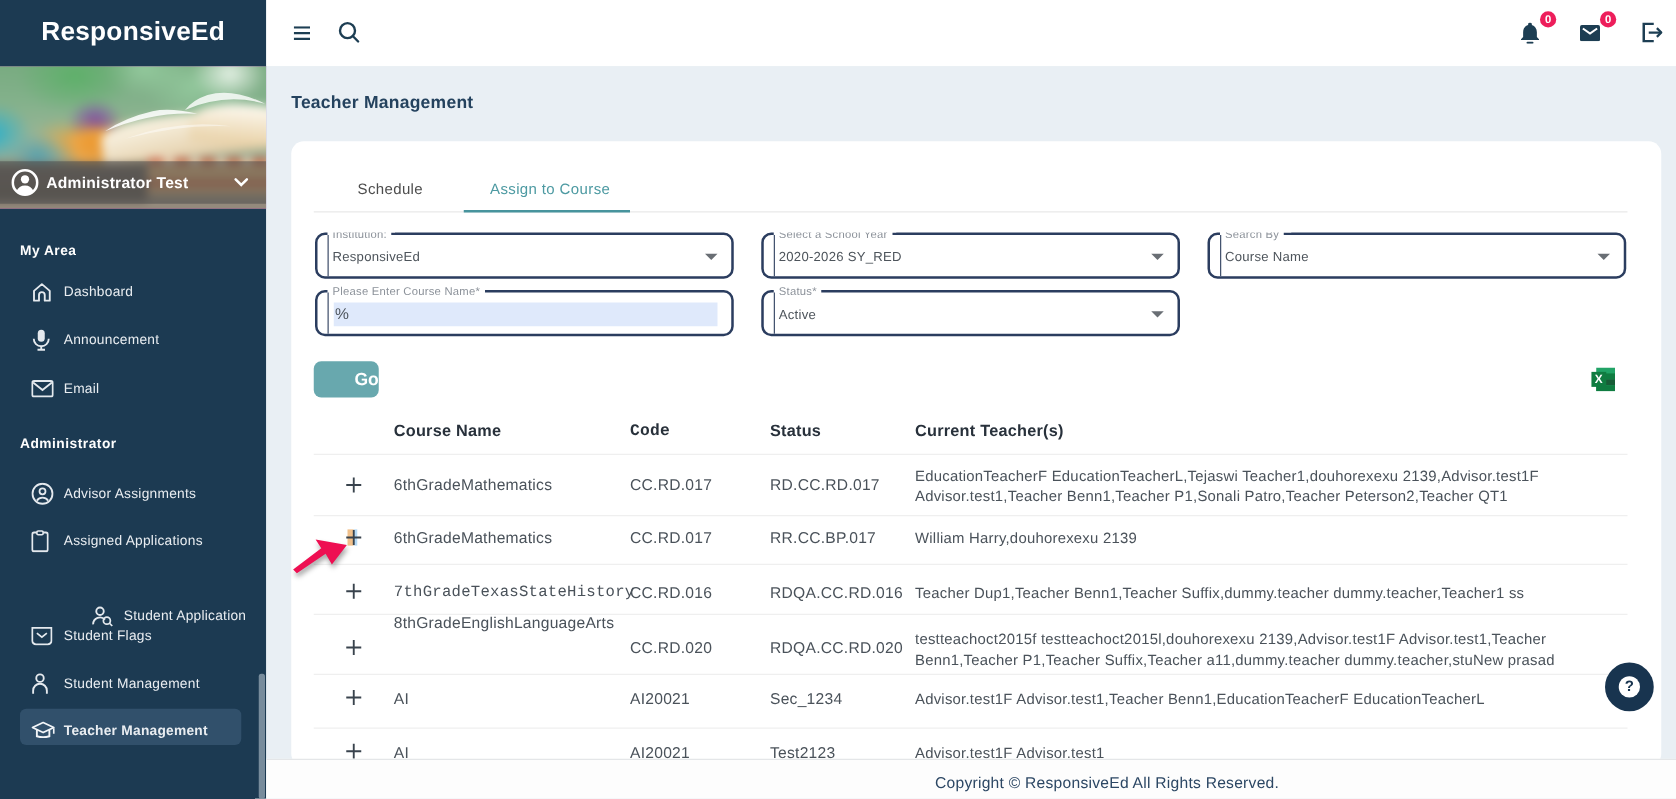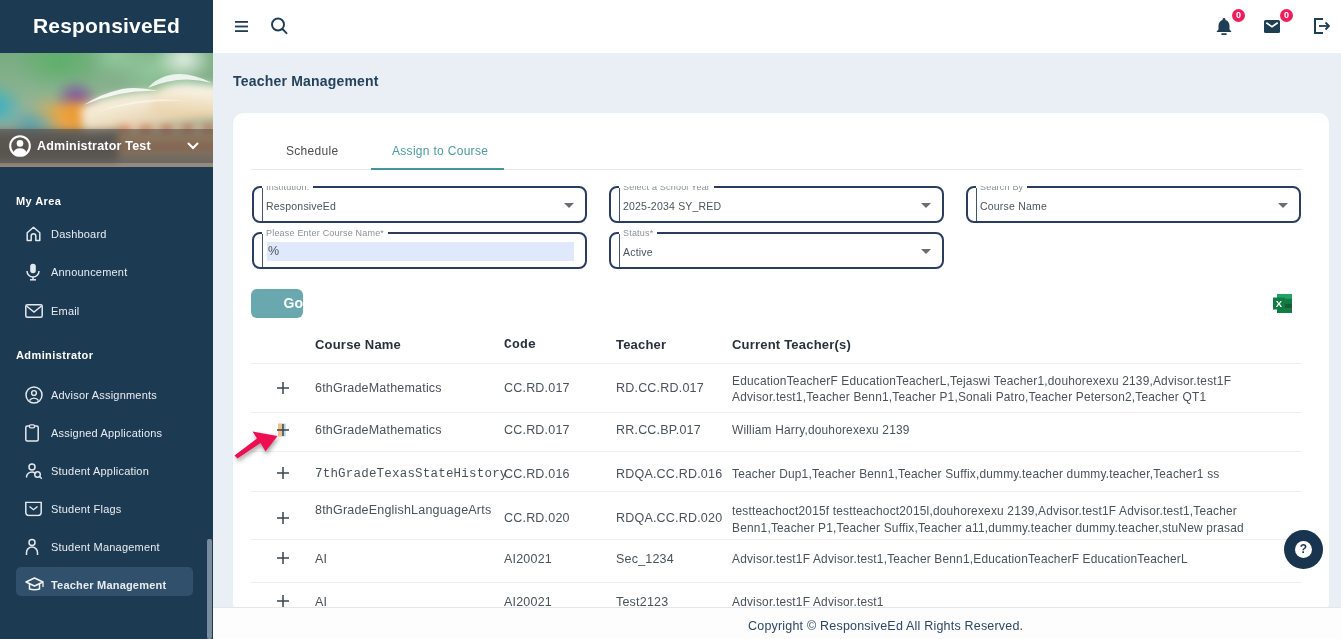--- a/index.html
+++ b/index.html
@@ -137,21 +137,21 @@
       </svg>
     <span class="txt">Advisor Assignments</span>
   </div>
   <div class="mitem" style="top:418px;">
     <svg width="14" height="18" viewBox="0 0 14 18">
         <rect x="0.8" y="2" width="12.4" height="15" rx="1.5" fill="none" stroke="#e4e9ee" stroke-width="1.5"></rect>
         <rect x="4.5" y="0.8" width="5" height="3" rx="1" fill="#1c3a52" stroke="#e4e9ee" stroke-width="1.3"></rect>
       </svg>
     <span class="txt">Assigned Applications</span>
   </div>
-  <div class="mitem" style="top:456px;">
+  <div class="mitem" style="top:478px;margin-left:48px;">
     <svg width="18" height="18" viewBox="0 0 18 18">
         <circle cx="7" cy="5" r="3" fill="none" stroke="#e4e9ee" stroke-width="1.5"></circle>
         <path d="M1.5 15.5 a5.5 5.5 0 0 1 9.5 -3.8" fill="none" stroke="#e4e9ee" stroke-width="1.5"></path>
         <circle cx="12.5" cy="12.5" r="2.8" fill="none" stroke="#e4e9ee" stroke-width="1.4"></circle>
         <line x1="14.6" y1="14.6" x2="16.8" y2="16.8" stroke="#e4e9ee" stroke-width="1.4"></line>
       </svg>
     <span class="txt">Student Application</span>
   </div>
   <div class="mitem" style="top:494px;">
     <svg width="17" height="15" viewBox="0 0 17 15">
@@ -221,21 +221,21 @@
       <span class="lab">Institution:</span>
       <span class="cover" style="width:52px;"></span>
       <span class="seam"></span>
       <span class="val">ResponsiveEd</span>
       <span class="arr"></span>
     </div>
     <div class="fld" style="left:376px; top:73px; width:335px;">
       <span class="lab">Select a School Year</span>
       <span class="cover" style="width:96px;"></span>
       <span class="seam"></span>
-      <span class="val">2025-2034 SY_RED</span>
+      <span class="val">2020-2026 SY_RED</span>
       <span class="arr"></span>
     </div>
     <div class="fld" style="left:733px; top:73px; width:335px;">
       <span class="lab">Search By</span>
       <span class="cover" style="width:55px;"></span>
       <span class="seam"></span>
       <span class="val">Course Name</span>
       <span class="arr"></span>
     </div>
     <div class="fld" style="left:19px; top:119px; width:335px;">
@@ -257,21 +257,21 @@
       <rect x="4" y="0" width="15" height="19" fill="#21a366"></rect>
       <rect x="4" y="4.75" width="15" height="4.75" fill="#107c41"></rect>
       <rect x="4" y="9.5" width="15" height="4.75" fill="#185c37"></rect>
       <rect x="4" y="14.25" width="15" height="4.75" fill="#107c41"></rect>
       <rect x="0" y="3.5" width="12" height="12" fill="#107c41"></rect>
       <text x="6" y="12.8" font-size="9.5" font-weight="bold" fill="#fff" text-anchor="middle" font-family="Liberation Sans">X</text>
     </svg>
 
     <span class="hcell" style="left:82px;top:224px;">Course Name</span>
     <span class="hcell" style="left:271px;top:224px;font-family:Liberation Mono, monospace;">Code</span>
-    <span class="hcell" style="left:383px;top:224px;">Teacher</span>
+    <span class="hcell" style="left:383px;top:224px;">Status</span>
     <span class="hcell" style="left:499px;top:224px;">Current Teacher(s)</span>
 
     <div class="sep" style="top:250px;"></div>
     <div class="sep" style="top:299px;"></div>
     <div class="sep" style="top:338px;"></div>
     <div class="sep" style="top:378px;"></div>
     <div class="sep" style="top:426px;"></div>
     <div class="sep" style="top:469px;"></div>
 
     <svg class="plus" style="top:268px;" width="14" height="14" viewBox="0 0 14 14">
@@ -296,21 +296,21 @@
         <path d="M7 1 V13 M1 7 H13" stroke="#39434d" stroke-width="1.5"></path>
       </svg>
     <span class="cell" style="left:82px;top:353.5px;font-family:Liberation Mono, monospace;">7thGradeTexasStateHistory</span>
     <span class="cell" style="left:271px;top:353.5px;">CC.RD.016</span>
     <span class="cell" style="left:383px;top:353.5px;">RDQA.CC.RD.016</span>
     <span class="cell2" style="left:499px;top:353.5px;">Teacher Dup1,Teacher Benn1,Teacher Suffix,dummy.teacher dummy.teacher,Teacher1 ss</span>
 
     <svg class="plus" style="top:398px;" width="14" height="14" viewBox="0 0 14 14">
         <path d="M7 1 V13 M1 7 H13" stroke="#39434d" stroke-width="1.5"></path>
       </svg>
-    <span class="cell" style="left:82px;top:390px;">8thGradeEnglishLanguageArts</span>
+    <span class="cell" style="left:82px;top:378px;">8thGradeEnglishLanguageArts</span>
     <span class="cell" style="left:271px;top:398px;">CC.RD.020</span>
     <span class="cell" style="left:383px;top:398px;">RDQA.CC.RD.020</span>
     <div class="tcell" style="top:390px;">testteachoct2015f testteachoct2015l,douhorexexu 2139,Advisor.test1F Advisor.test1,Teacher<br>Benn1,Teacher P1,Teacher Suffix,Teacher a11,dummy.teacher dummy.teacher,stuNew prasad</div>
 
     <svg class="plus" style="top:438px;" width="14" height="14" viewBox="0 0 14 14">
         <path d="M7 1 V13 M1 7 H13" stroke="#39434d" stroke-width="1.5"></path>
       </svg>
     <span class="cell" style="left:82px;top:439px;">AI</span>
     <span class="cell" style="left:271px;top:439px;">AI20021</span>
     <span class="cell" style="left:383px;top:439px;">Sec_1234</span>

